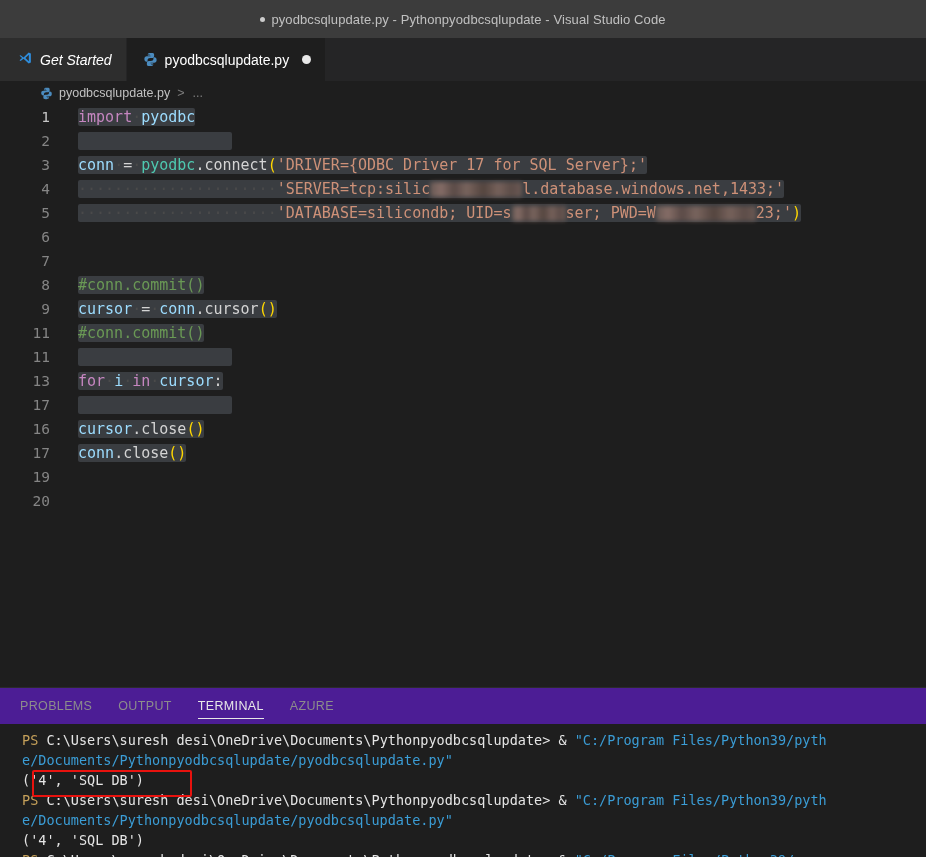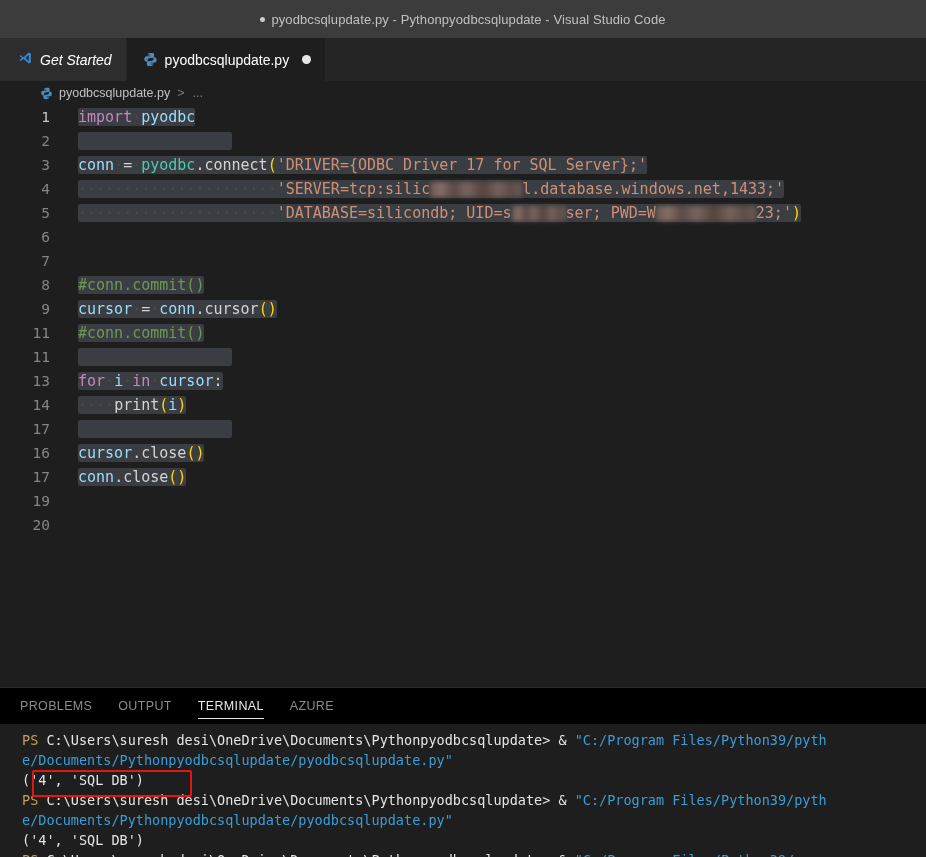--- a/index.html
+++ b/index.html
@@ -70,21 +70,21 @@
   .t-plain{ color: #d4d4d4; }
   .ws { color: #4a4a4a; }
   .blurbox {
     display:inline-block; vertical-align: middle; height: 15px; border-radius:2px;
     background: linear-gradient(90deg,#6b5a55 0%,#8a7069 12%,#5c4b47 26%,#7d6760 40%,#55453f 58%,#7a645d 74%,#5f4e49 88%,#6e5b55 100%);
     filter: blur(2.2px); opacity: .95;
   }
 
   
   .panel { height: 170px; min-height:170px; background: #1e1e1e; display: flex; flex-direction: column; border-top: 1px solid #2b2b2b; }
-  .panel-tabs { height: 36px; min-height:36px; display: flex; align-items: flex-start; padding-left: 20px; gap: 26px; background:#000000; }
+  .panel-tabs { height: 36px; min-height:36px; display: flex; align-items: flex-start; padding-left: 20px; gap: 26px; background:#4c1d95; }
   .panel-tab {
     font-size: 12.5px; letter-spacing: .35px; color: #8c8c8c;
     height: 36px; display: flex; align-items: center; position: relative; white-space: nowrap;
   }
   .panel-tab.active { color: #e7e7e7; }
   .panel-tab.active::after {
     content: ""; position: absolute; left: 0; right: 0; bottom: 5px; height: 1.5px; background: #e7e7e7;
   }
   .terminal {
     flex: 1; position: relative; padding: 6px 0 0 22px; overflow: hidden;
@@ -201,24 +201,20 @@
       <div class="line">
         <span class="lnum">11</span>
         <span class="lcontent"><span class="sel">&nbsp;&nbsp;&nbsp;&nbsp;&nbsp;&nbsp;&nbsp;&nbsp;&nbsp;&nbsp;&nbsp;&nbsp;&nbsp;&nbsp;&nbsp;&nbsp;&nbsp;</span></span>
       </div>
 
       <div class="line">
         <span class="lnum">13</span>
         <span class="lcontent"><span class="sel"><span class="t-kw">for</span><span class="ws">·</span><span class="t-var">i</span><span class="ws">·</span><span class="t-kw">in</span><span class="ws">·</span><span class="t-var">cursor</span><span class="t-plain">:</span></span></span>
       </div>
 
-      <div class="line">
-        <span class="lnum">14</span>
-        <span class="lcontent"><span class="sel"><span class="ws">····</span><span class="t-plain">print</span><span class="t-paren">(</span><span class="t-var">i</span><span class="t-paren">)</span></span></span>
-      </div>
 
       <div class="line">
         <span class="lnum">17</span>
         <span class="lcontent"><span class="sel">&nbsp;&nbsp;&nbsp;&nbsp;&nbsp;&nbsp;&nbsp;&nbsp;&nbsp;&nbsp;&nbsp;&nbsp;&nbsp;&nbsp;&nbsp;&nbsp;&nbsp;</span></span>
       </div>
 
       <div class="line">
         <span class="lnum">16</span>
         <span class="lcontent"><span class="sel"><span class="t-var">cursor</span><span class="t-plain">.</span><span class="t-plain">close</span><span class="t-paren">()</span></span></span>
       </div>

